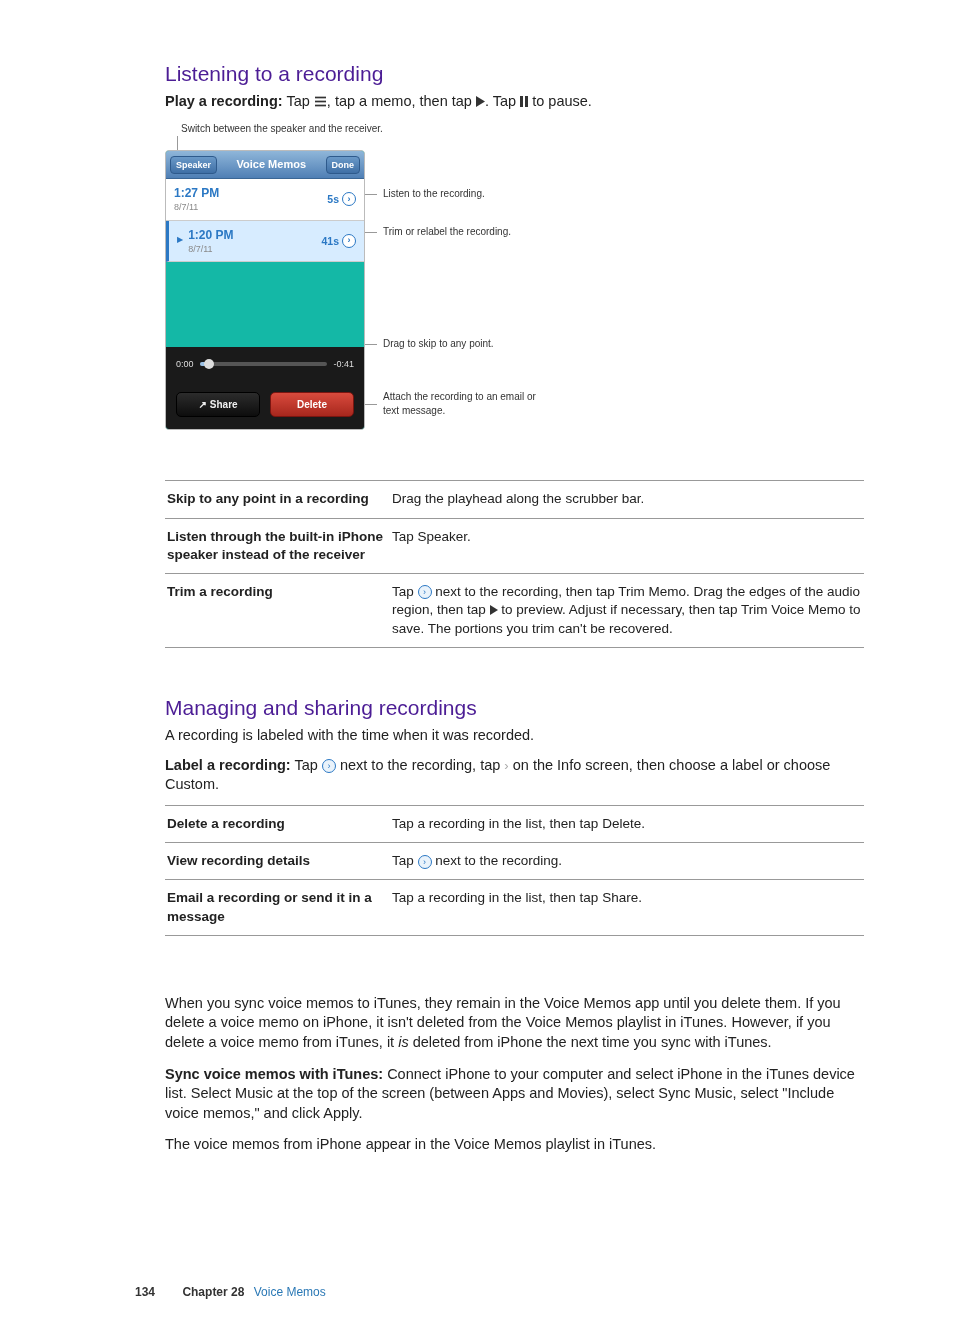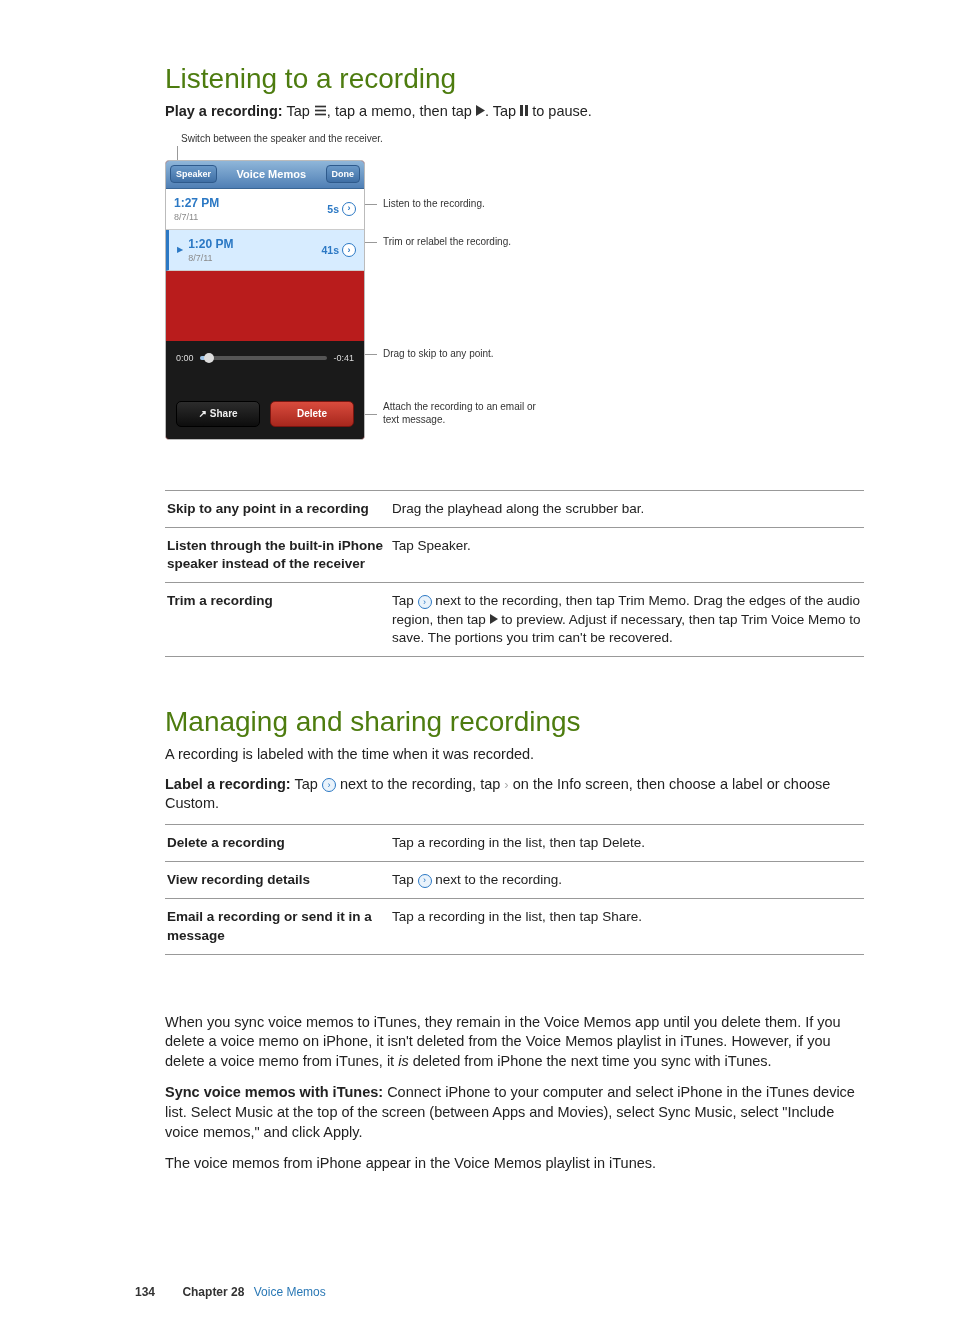--- a/index.html
+++ b/index.html
@@ -8,38 +8,38 @@
     width: 954px;
     height: 1336px;
     background: #fff;
     color: #222;
     position: relative;
     font-size: 14.5px;
     line-height: 1.35;
   }
   .page { padding: 60px 90px 0 165px; }
   h2.section-title {
-    color: #4d7c0f;
+    color: #4c1d95;
     font-weight: 400;
-    font-size: 28px;
+    font-size: 21px;
     margin-bottom: 4px;
   }
   .body-text { margin-bottom: 10px; }
   .icon-inline { display: inline-block; vertical-align: middle; }
   .bold { font-weight: 600; }
 
   
   .shot-wrap { position: relative; height: 350px; margin-top: 10px; margin-bottom: 8px; }
   .annot { position: absolute; font-size: 10px; color: #333; }
 
   .phone {
     position: absolute;
     left: 0; top: 28px;
     width: 200px; height: 280px;
-    background: #b91c1c;
+    background: #14b8a6;
     border: 1px solid #bbb;
     border-radius: 4px;
     font-size: 11px;
     overflow: hidden;
   }
   .phone .nav {
     height: 28px;
     background: linear-gradient(#8fb6d9, #4f7fb5);
     display: flex; align-items: center; justify-content: space-between;
     padding: 0 4px; color: #fff; font-weight: 600;
@@ -60,21 +60,21 @@
   .time-title { color:#2b78c4; font-weight:700; font-size:12px; }
   .time-sub { color:#8a8a8a; font-size:9px; }
   .duration { color:#2b78c4; font-size:10.5px; font-weight:600; display:flex; align-items:center; gap:3px; }
   .chev {
     display:inline-flex; width:14px; height:14px; border-radius:50%;
     border:1px solid #2b78c4; align-items:center; justify-content:center;
     color:#2b78c4; font-size:9px; line-height:1; background:#fff;
   }
   .play-tri { color:#2b78c4; font-size:8px; margin-right:2px; }
   .dark-area {
-    position:absolute; left:0; right:0; bottom:0; height:98px;
+    position:absolute; left:0; right:0; bottom:0; height:82px;
     background:#1a1a1a; color:#fff;
   }
   .scrub { position:absolute; top:10px; left:10px; right:10px; height:14px;
            display:flex; align-items:center; font-size:9px; color:#ddd; gap:6px;}
   .scrub-bar { flex:1; height:4px; background:#555; border-radius:2px; position:relative; }
   .scrub-bar::before { content:""; position:absolute; left:0; top:0; bottom:0; width:6px; background:#9cc2e6; border-radius:2px;}
   .scrub-dot { position:absolute; left:4px; top:-3px; width:10px; height:10px; border-radius:50%; background:#ddd; }
   .dark-btns { position:absolute; bottom:12px; left:10px; right:10px; display:flex; gap:10px; }
   .dark-btn { flex:1; text-align:center; font-size:10px; font-weight:600; padding:5px 0;
               border-radius:5px; }

